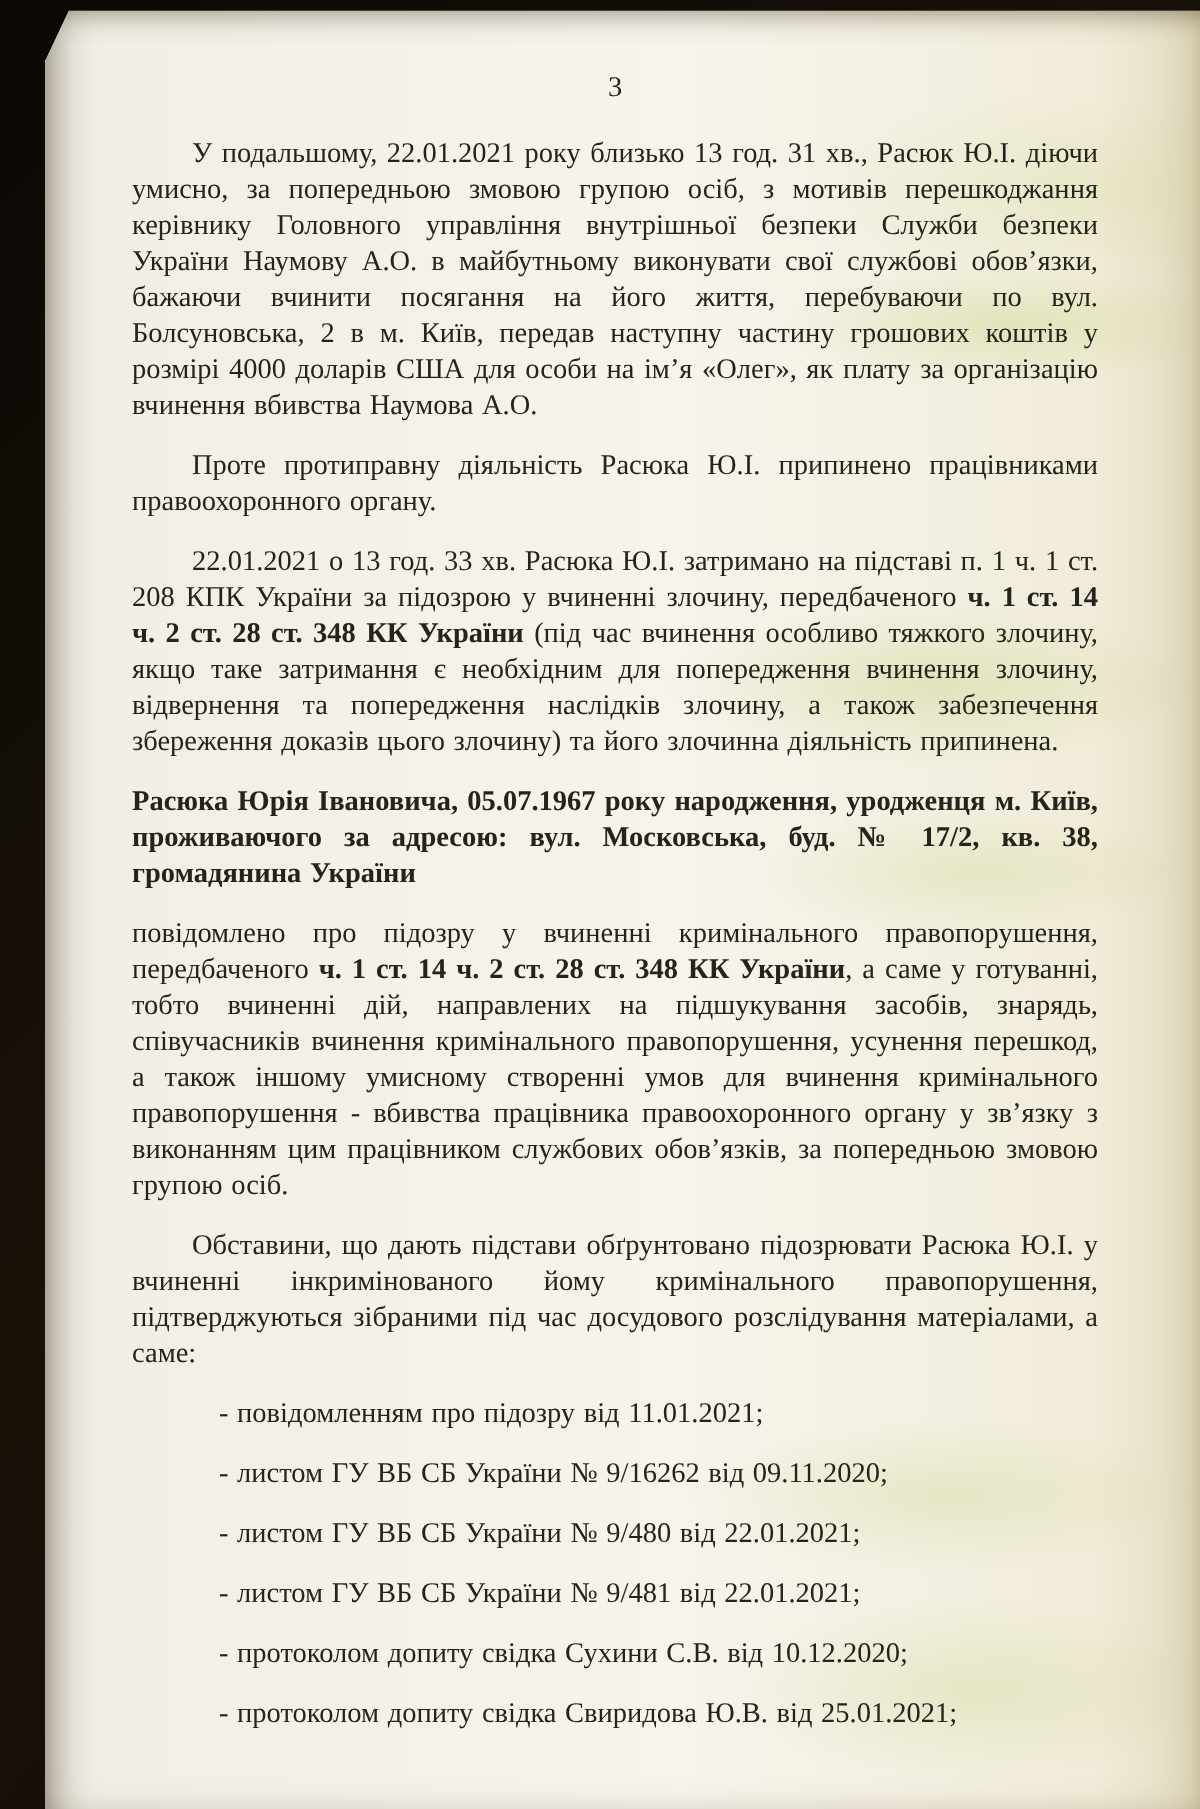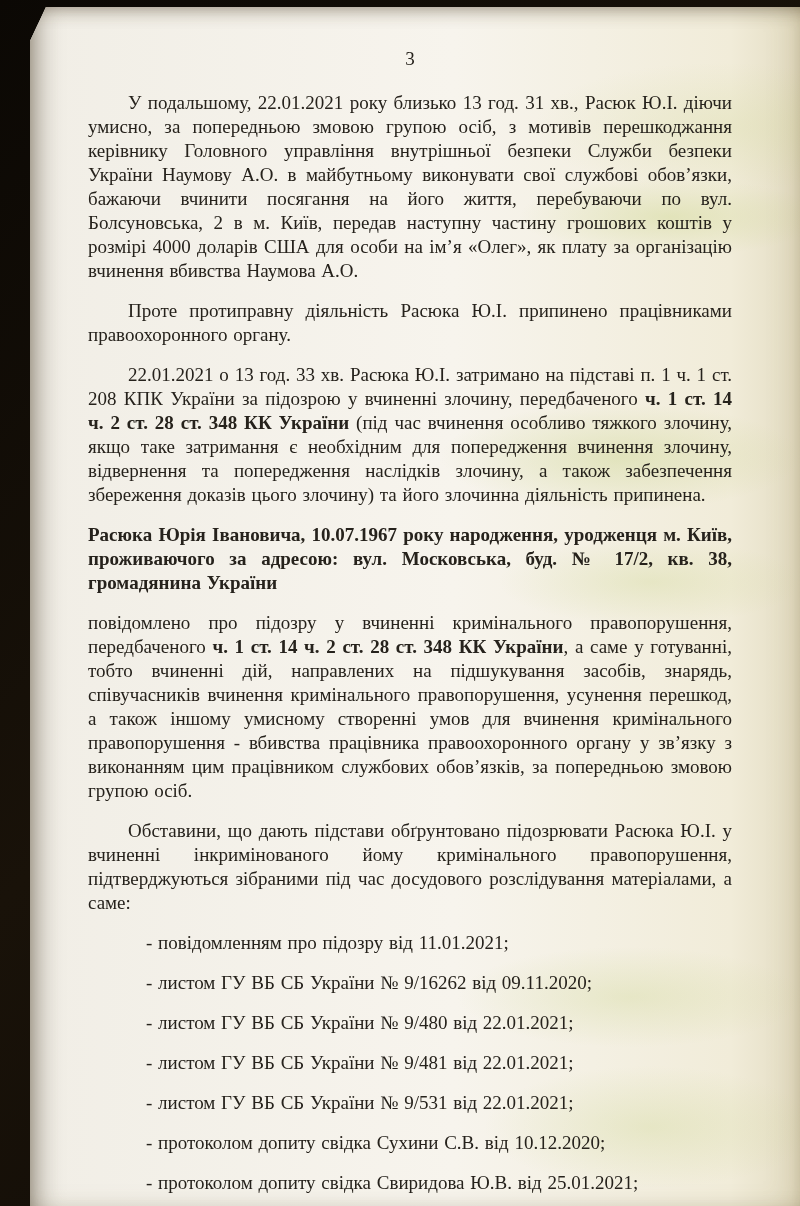--- a/index.html
+++ b/index.html
@@ -53,24 +53,23 @@
 </style>
 </head>
 <body>
 
 <div class="paper">
   <div class="page-number">3</div>
   <div class="doc">
       <p class="block para-indent"><span>У подальшому, 22.01.2021 року близько 13 год. 31 хв., Расюк Ю.І. діючи умисно, за попередньою змовою групою осіб, з мотивів перешкоджання керівнику Головного управління внутрішньої безпеки Служби безпеки України Наумову А.О. в майбутньому виконувати свої службові обов’язки, бажаючи вчинити посягання на його життя, перебуваючи по вул. Болсуновська, 2 в м. Київ, передав наступну частину грошових коштів у розмірі 4000 доларів США для особи на ім’я «Олег», як плату за організацію вчинення вбивства Наумова А.О.</span></p>
       <p class="block para-indent"><span>Проте протиправну діяльність Расюка Ю.І. припинено працівниками правоохоронного органу.</span></p>
       <p class="block para-indent"><span>22.01.2021 о 13 год. 33 хв. Расюка Ю.І. затримано на підставі п. 1 ч. 1 ст. 208 КПК України за підозрою у вчиненні злочину, передбаченого </span><span class="bold">ч. 1 ст. 14 ч. 2 ст. 28 ст. 348 КК України</span><span> (під час вчинення особливо тяжкого злочину, якщо таке затримання є необхідним для попередження вчинення злочину, відвернення та попередження наслідків злочину, а також забезпечення збереження доказів цього злочину) та його злочинна діяльність припинена.</span></p>
-      <p class="block name-block"><span class="bold">Расюка Юрія Івановича, 10.07.1967 року народження, уродженця м. Київ, проживаючого за адресою: вул. Московська, буд. № 17/2, кв. 38, громадянина України</span></p>
+      <p class="block name-block"><span class="bold">Расюка Юрія Івановича, 05.07.1967 року народження, уродженця м. Київ, проживаючого за адресою: вул. Московська, буд. № 17/2, кв. 38, громадянина України</span></p>
       <p class="block para-flush"><span>повідомлено про підозру у вчиненні кримінального правопорушення, передбаченого </span><span class="bold">ч. 1 ст. 14 ч. 2 ст. 28 ст. 348 КК України</span><span>, а саме  у готуванні, тобто вчиненні дій, направлених на підшукування засобів, знарядь, співучасників вчинення кримінального правопорушення, усунення перешкод, а також іншому умисному створенні умов для вчинення кримінального правопорушення - вбивства працівника правоохоронного органу у зв’язку з виконанням цим працівником службових обов’язків, за попередньою змовою групою осіб.</span></p>
       <p class="block para-indent"><span>Обставини, що дають підстави обґрунтовано підозрювати Расюка Ю.І. у вчиненні  інкримінованого  йому  кримінального  правопорушення, підтверджуються зібраними під  час досудового розслідування матеріалами, а саме:</span></p>
       <p class="block list-item"><span>- повідомленням про підозру від 11.01.2021;</span></p>
       <p class="block list-item"><span>- листом ГУ ВБ СБ України № 9/16262 від 09.11.2020;</span></p>
       <p class="block list-item"><span>- листом ГУ ВБ СБ України № 9/480 від 22.01.2021;</span></p>
       <p class="block list-item"><span>- листом ГУ ВБ СБ України № 9/481 від 22.01.2021;</span></p>
-      <p class="block list-item"><span>- листом ГУ ВБ СБ України № 9/531 від 22.01.2021;</span></p>
       <p class="block list-item"><span>- протоколом допиту свідка Сухини С.В. від 10.12.2020;</span></p>
       <p class="block list-item"><span>- протоколом допиту свідка Свиридова Ю.В. від 25.01.2021;</span></p>
     </div>
 </div>
 
 </body></html>

